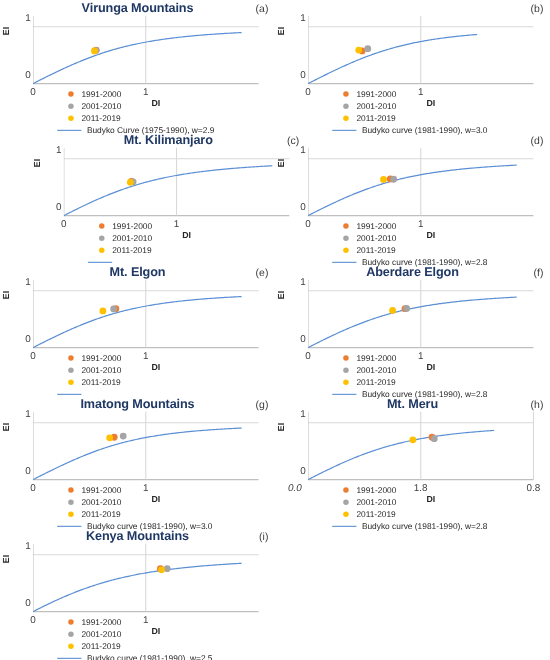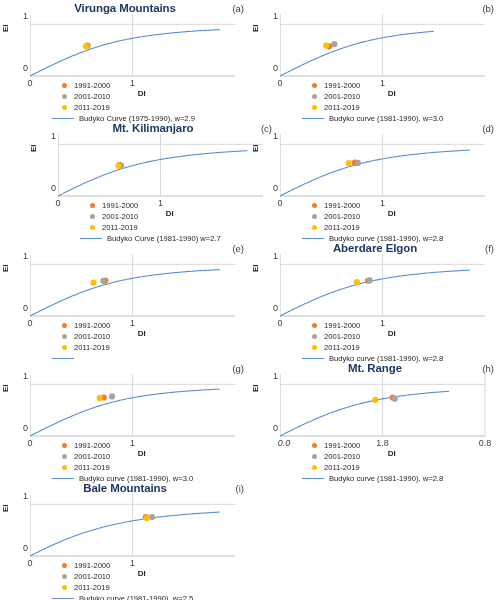--- a/index.html
+++ b/index.html
@@ -210,21 +210,20 @@
         <div class="row">
           <span class="dot" style="background: rgb(165, 165, 165);"></span>
           <span class="lbl">2001-2010</span>
         </div>
         <div class="row">
           <span class="dot" style="background: rgb(255, 192, 0);"></span>
           <span class="lbl">2011-2019</span>
         </div>
         <div class="row curve">
           <span class="lineswatch"></span>
-          <span class="lbl">Budyko Curve (1981-1990) w=2.7</span>
         </div>
       </div>
     </div>
     <div class="panel" style="left: 250px; top: 122px;">
       <div class="tag">(d)</div>
       <div class="axis-label-y">EI</div>
       <div class="ytick t0">0</div>
       <div class="ytick t1">1</div>
       <div class="xtick" style="left: 20px;">0</div>
       <div class="xtick" style="left: 122.5px;">1</div>
@@ -254,20 +253,21 @@
           <span class="dot" style="background: rgb(255, 192, 0);"></span>
           <span class="lbl">2011-2019</span>
         </div>
         <div class="row curve">
           <span class="lineswatch"></span>
           <span class="lbl">Budyko curve (1981-1990), w=2.8</span>
         </div>
       </div>
     </div>
     <div class="panel" style="left: 0px; top: 242px;">
+      <div class="title">Mt. Elgon</div>
       <div class="tag">(e)</div>
       <div class="axis-label-y">EI</div>
       <div class="ytick t0">0</div>
       <div class="ytick t1">1</div>
       <div class="xtick" style="left: 20px;">0</div>
       <div class="xtick" style="left: 122.5px;">1</div>
       <div class="axis-label-x" style="left: 137.625px;">DI</div>
       <div class="plotwrap">
         <svg class="plot" width="211" height="66">
           <line x1="0" y1="10.333333333333329" x2="205" y2="10.333333333333329" stroke="#d9d9d9" stroke-width="1"></line>
@@ -332,20 +332,21 @@
           <span class="dot" style="background: rgb(255, 192, 0);"></span>
           <span class="lbl">2011-2019</span>
         </div>
         <div class="row curve">
           <span class="lineswatch"></span>
           <span class="lbl">Budyko curve (1981-1990), w=2.8</span>
         </div>
       </div>
     </div>
     <div class="panel" style="left: 0px; top: 362px;">
+      <div class="title">Imatong Mountains</div>
       <div class="tag">(g)</div>
       <div class="axis-label-y">EI</div>
       <div class="ytick t0">0</div>
       <div class="ytick t1">1</div>
       <div class="xtick" style="left: 20px;">0</div>
       <div class="xtick" style="left: 122.5px;">1</div>
       <div class="axis-label-x" style="left: 137.625px;">DI</div>
       <div class="plotwrap">
         <svg class="plot" width="211" height="66">
           <line x1="0" y1="10.333333333333329" x2="205" y2="10.333333333333329" stroke="#d9d9d9" stroke-width="1"></line>
@@ -371,26 +372,26 @@
           <span class="dot" style="background: rgb(255, 192, 0);"></span>
           <span class="lbl">2011-2019</span>
         </div>
         <div class="row curve">
           <span class="lineswatch"></span>
           <span class="lbl">Budyko curve (1981-1990), w=3.0</span>
         </div>
       </div>
     </div>
     <div class="panel" style="left: 250px; top: 362px;">
-      <div class="title">Mt. Range</div>
+      <div class="title">Mt. Meru</div>
       <div class="tag">(h)</div>
       <div class="axis-label-y">EI</div>
       <div class="ytick t0">0</div>
       <div class="ytick t1">1</div>
-      <div class="xtick" style="left: 24px; font-style: italic;">0.0</div>
+      <div class="xtick" style="left: 8px; font-style: italic;">0.0</div>
       <div class="xtick" style="left: 122.5px;">1.8</div>
       <div class="xtick" style="left: 225px;">0.8</div>
       <div class="axis-label-x" style="left: 137.625px;">DI</div>
       <div class="plotwrap">
         <svg class="plot" width="211" height="66">
           <line x1="0" y1="10.333333333333329" x2="205" y2="10.333333333333329" stroke="#d9d9d9" stroke-width="1"></line>
           <line x1="0" y1="62" x2="205" y2="62" stroke="#bfbfbf" stroke-width="1"></line>
           <line x1="0" y1="0" x2="0" y2="62" stroke="#bfbfbf" stroke-width="1"></line>
           <line x1="102.5" y1="0" x2="102.5" y2="62" stroke="#d9d9d9" stroke-width="1"></line>
           <line x1="205" y1="0" x2="205" y2="62" stroke="#d9d9d9" stroke-width="1"></line>
@@ -413,21 +414,21 @@
           <span class="dot" style="background: rgb(255, 192, 0);"></span>
           <span class="lbl">2011-2019</span>
         </div>
         <div class="row curve">
           <span class="lineswatch"></span>
           <span class="lbl">Budyko curve (1981-1990), w=2.8</span>
         </div>
       </div>
     </div>
     <div class="panel" style="left: 0px; top: 482px;">
-      <div class="title">Bale Mountains</div>
+      <div class="title">Kenya Mountains</div>
       <div class="tag">(i)</div>
       <div class="axis-label-y">EI</div>
       <div class="ytick t0">0</div>
       <div class="ytick t1">1</div>
       <div class="xtick" style="left: 20px;">0</div>
       <div class="xtick" style="left: 122.5px;">1</div>
       <div class="axis-label-x" style="left: 137.625px;">DI</div>
       <div class="plotwrap">
         <svg class="plot" width="211" height="66">
           <line x1="0" y1="10.333333333333329" x2="205" y2="10.333333333333329" stroke="#d9d9d9" stroke-width="1"></line>

